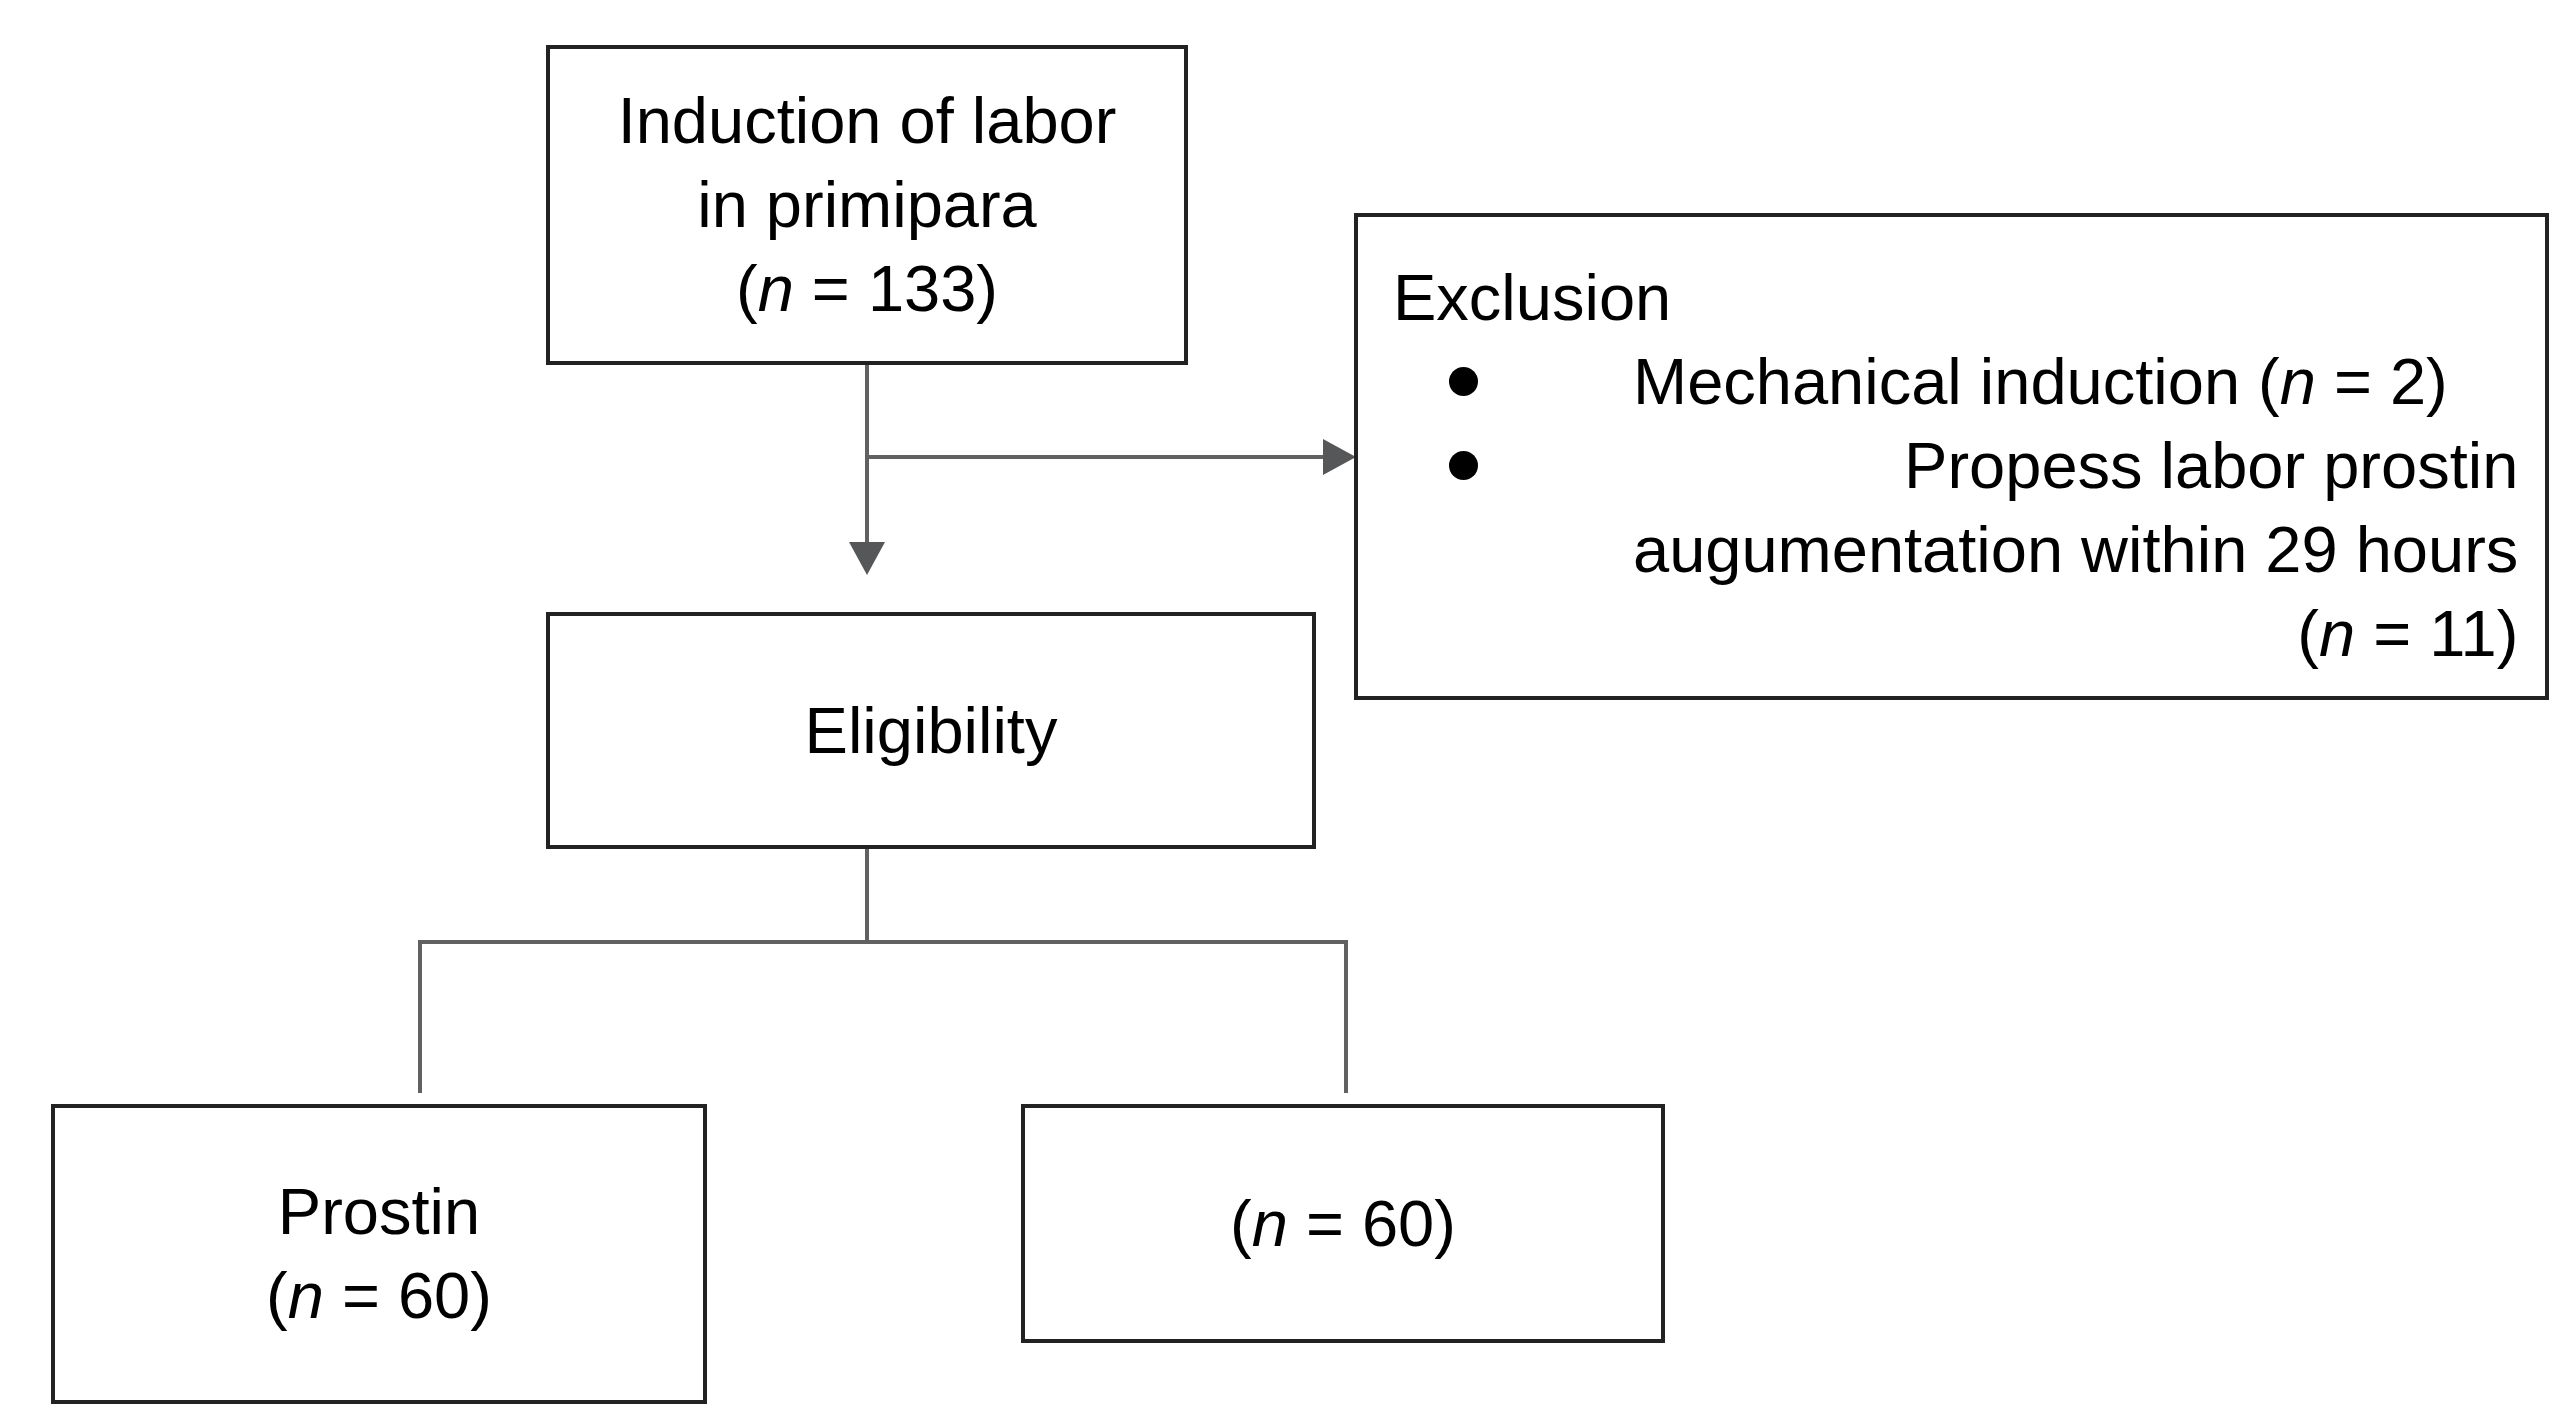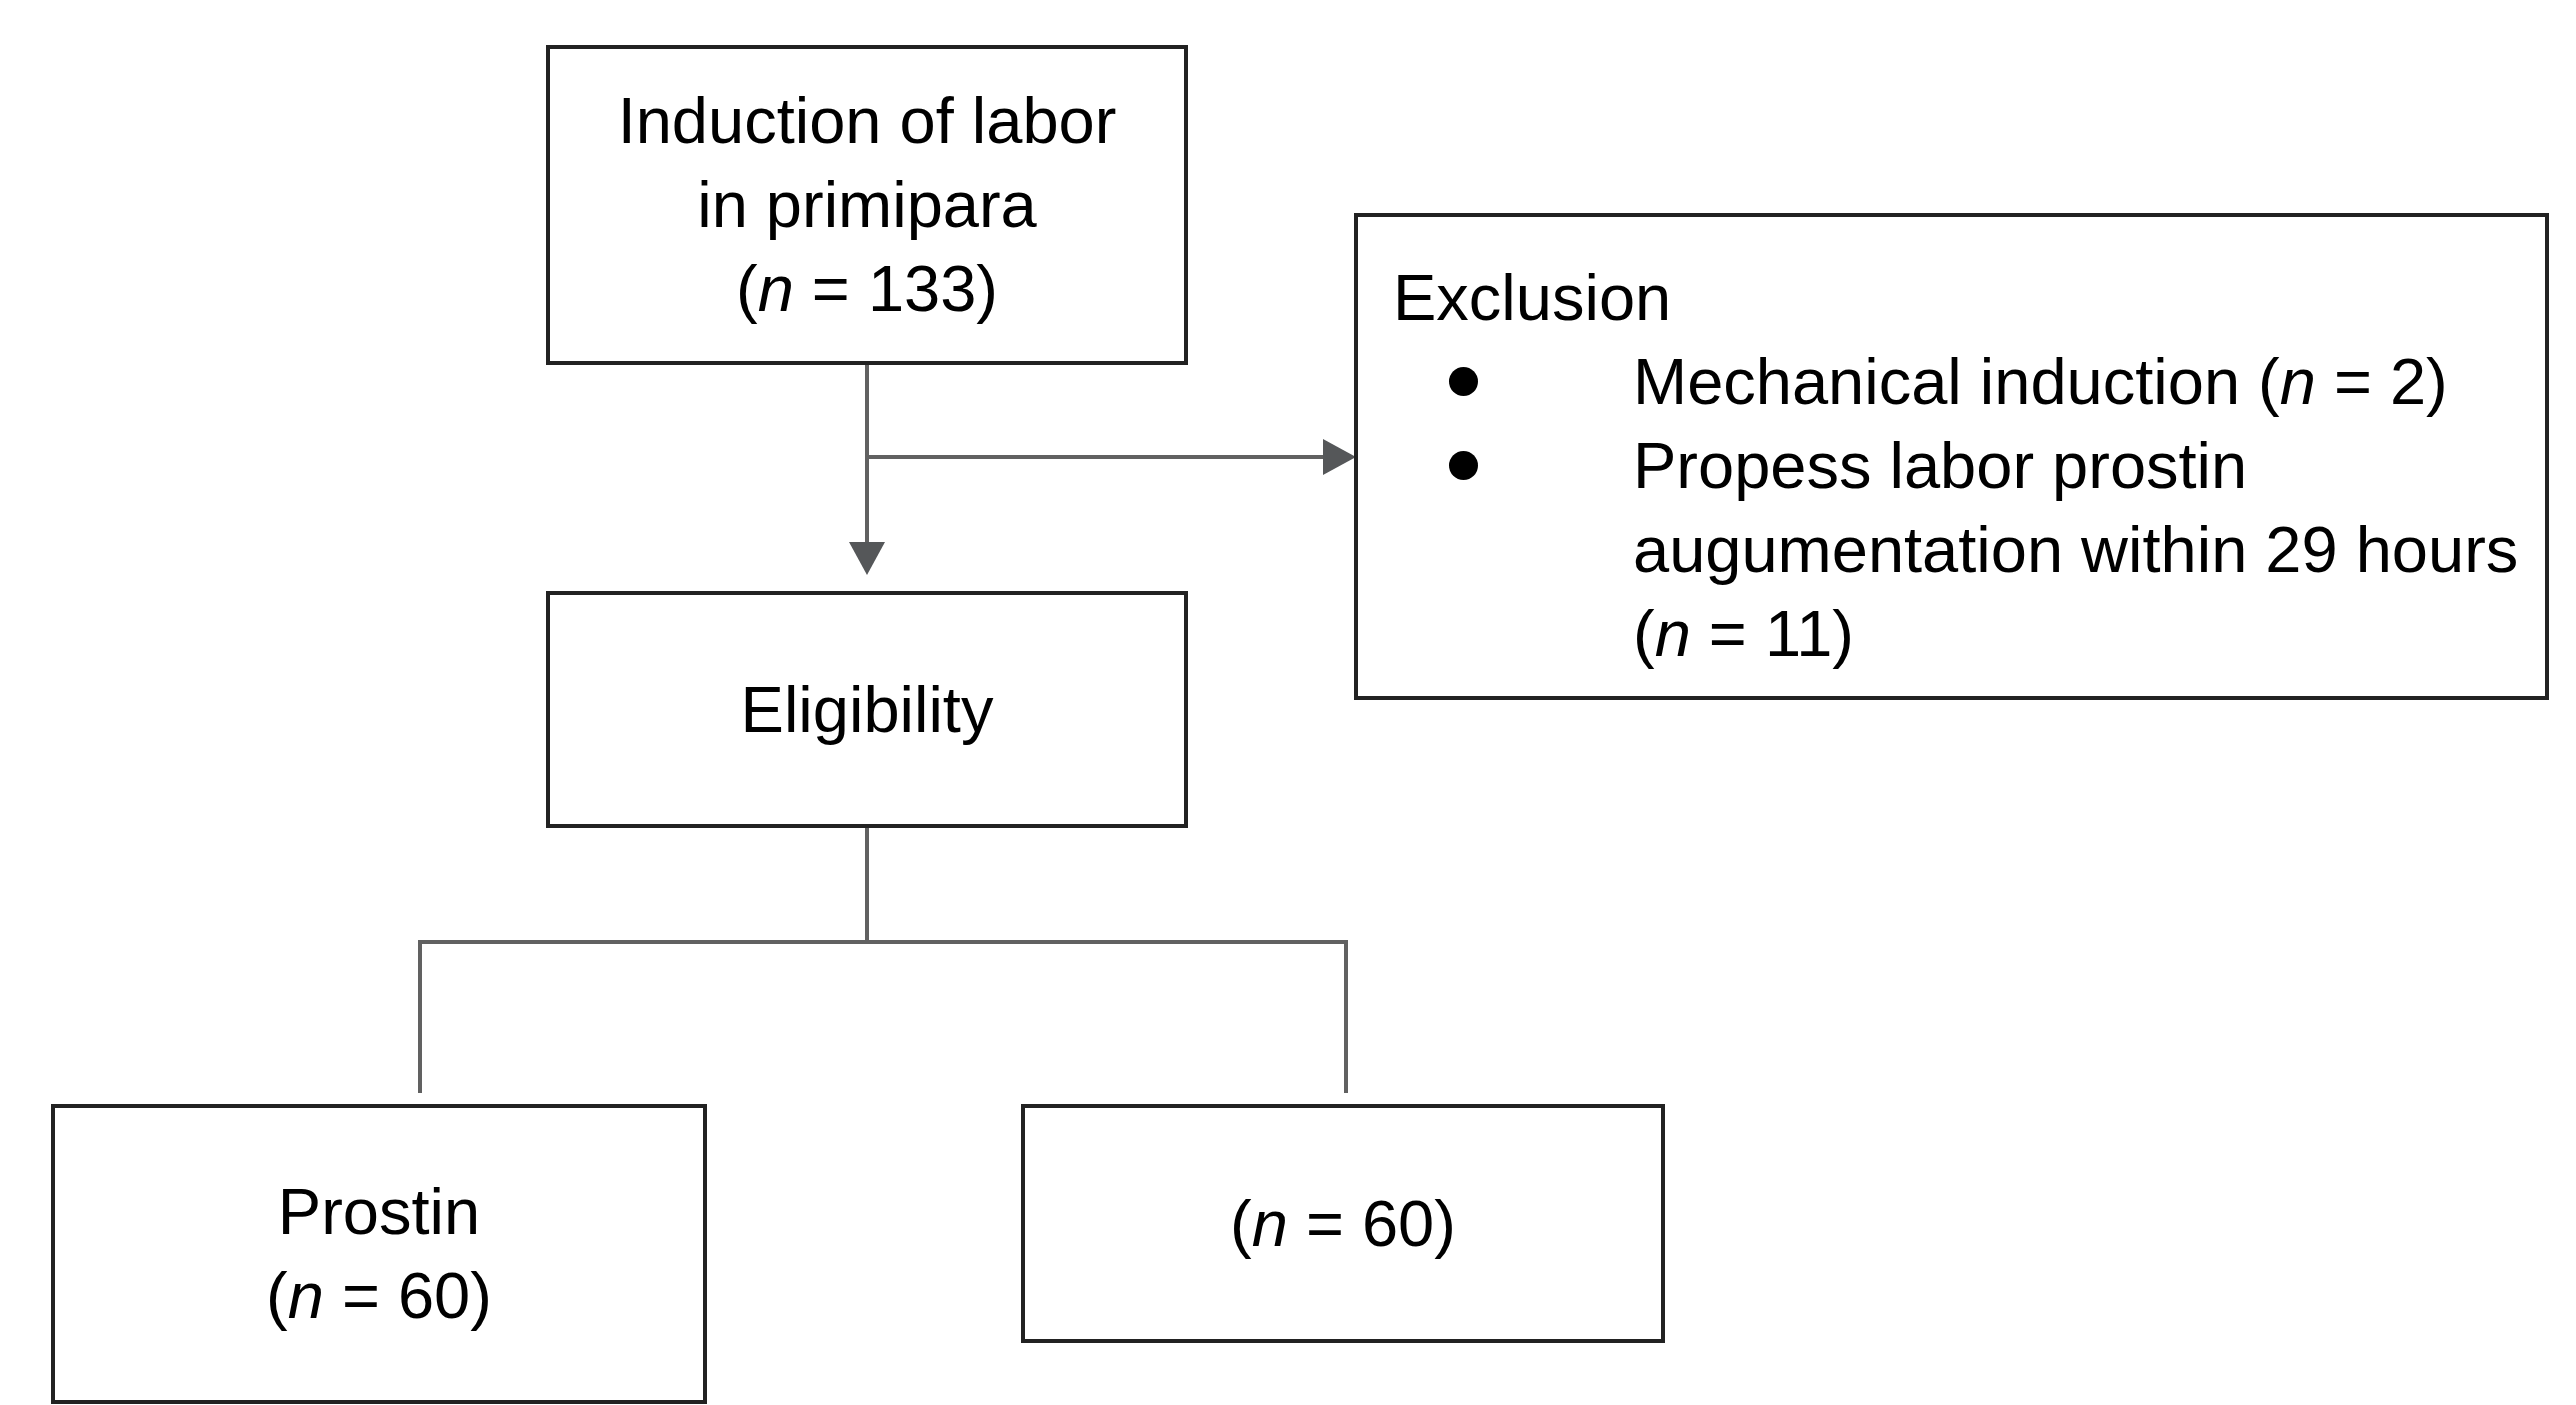--- a/index.html
+++ b/index.html
@@ -42,21 +42,21 @@
   .excl-title{line-height:84px;}
   .bullet-row{display:flex;align-items:flex-start;}
   .dot{
     flex:0 0 auto;
     width:29px;height:29px;
     margin:27px 0 0 56px;
     border-radius:50%;
     background:var(--text);
   }
   .bullet-text{margin-left:155px;}
-  .bullet-text .line{line-height:84px;}
+  .bullet-text .line{line-height:84px;text-align:right;}
   .seg{position:absolute;background:var(--connector);}
   .arrow-down{
     position:absolute;width:0;height:0;
     border-left:18px solid transparent;
     border-right:18px solid transparent;
     border-top:33px solid var(--arrowhead);
   }
   .arrow-right{
     position:absolute;width:0;height:0;
     border-top:18px solid transparent;
@@ -98,21 +98,21 @@
     <div class="bullet-row">
       <span class="dot"></span>
       <div class="bullet-text">
           <div class="line">Propess labor prostin</div>
           <div class="line">augumentation within 29 hours</div>
           <div class="line">(<i>n</i> = 11)</div>
         </div>
     </div>
   </div>
 
-  <div class="box center" style="left:546px;top:580px;width:642px;height:237px">
+  <div class="box center" style="left:546px;top:601px;width:770px;height:237px">
       <div class="line">Eligibility</div>
     </div>
 
   <div class="box center" style="left:51px;top:1093px;width:656px;height:300px">
       <div class="line">Prostin</div>
       <div class="line">(<i>n</i> = 60)</div>
     </div>
 
   <div class="box center" style="left:1021px;top:1093px;width:644px;height:239px">
       <div class="line">(<i>n</i> = 60)</div>

